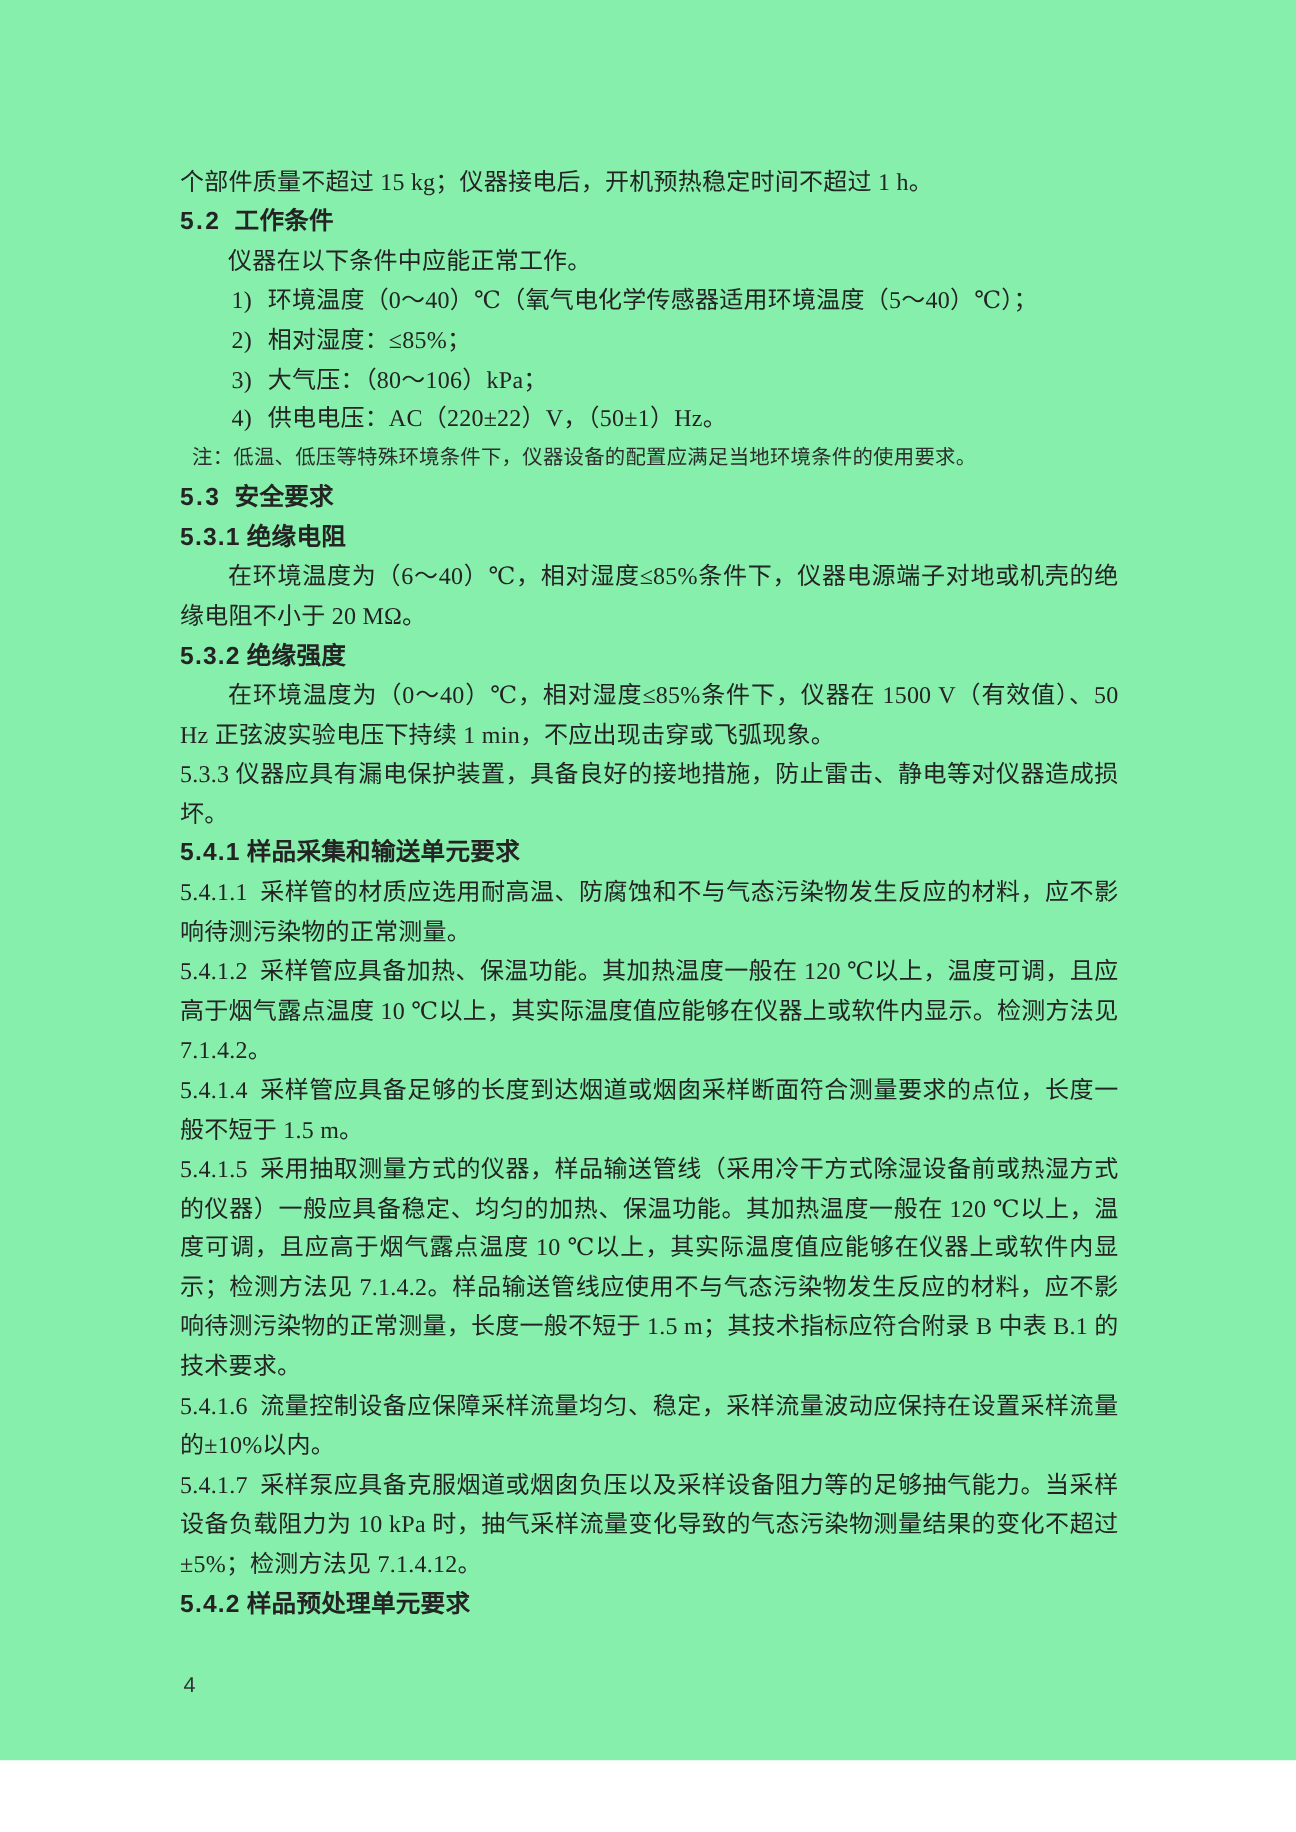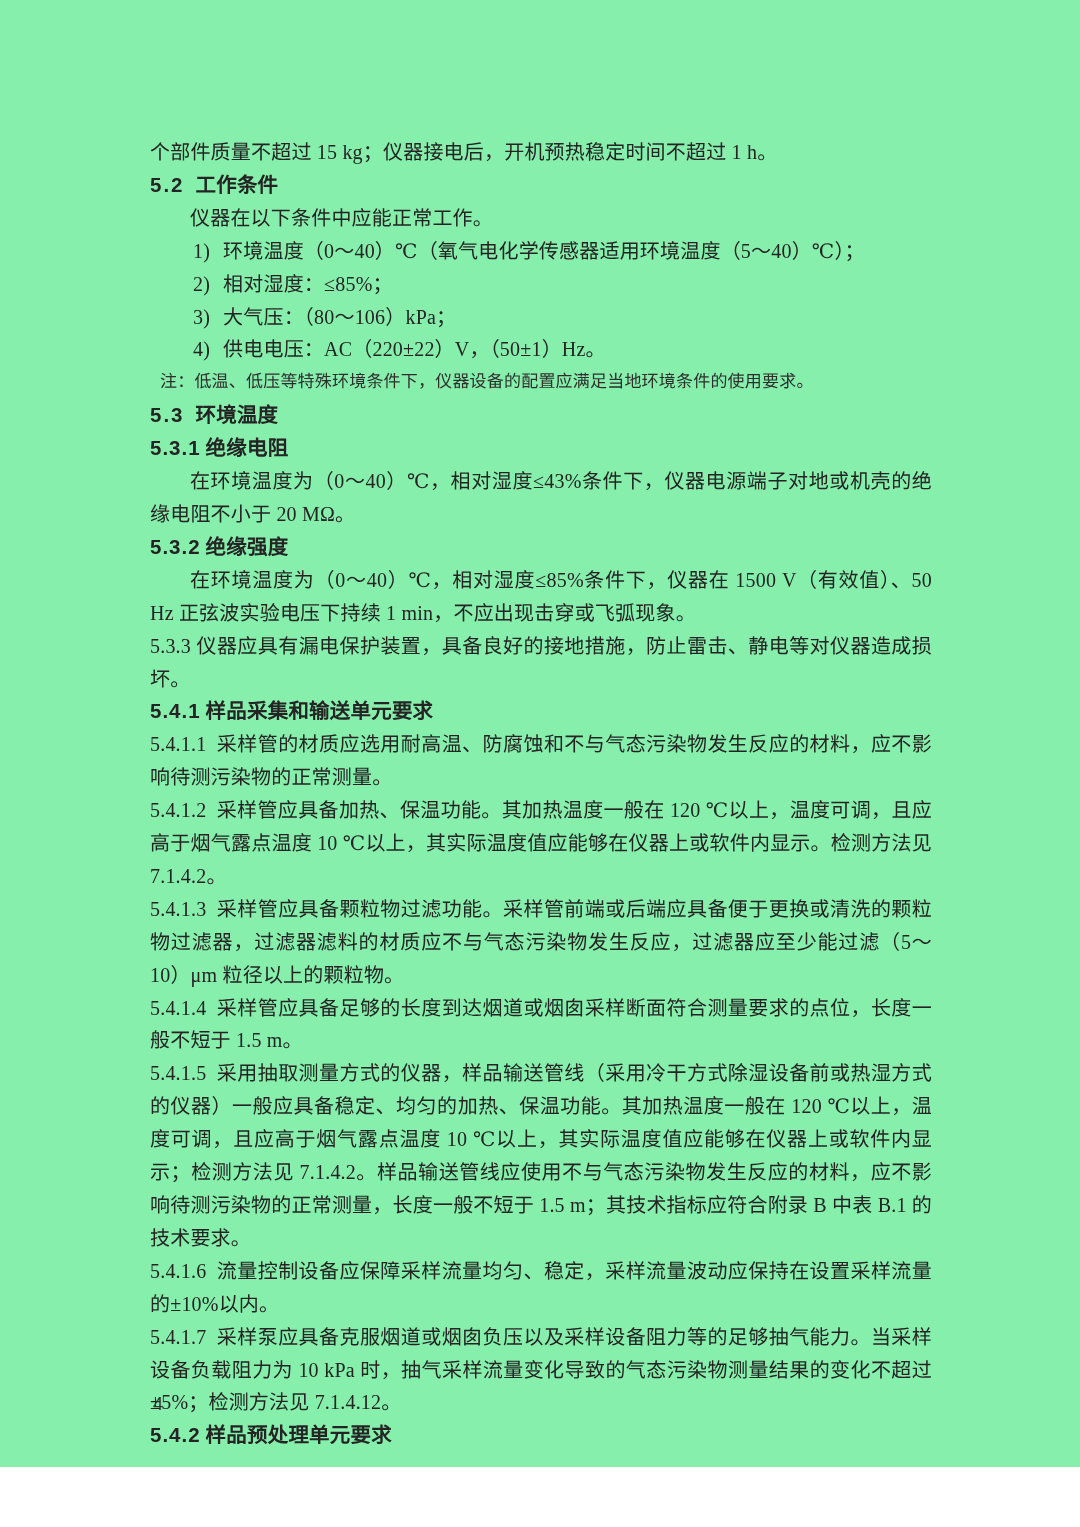--- a/index.html
+++ b/index.html
@@ -74,30 +74,29 @@
 <div class="page">
   <div class="content">
       <p class="b-body">个部件质量不超过 15 kg；仪器接电后，开机预热稳定时间不超过 1 h。</p>
       <p class="b-heading2"><span class="hnum">5.2</span><span>工作条件</span></p>
       <p class="b-body-indent">仪器在以下条件中应能正常工作。</p>
       <p class="b-list"><span class="lnum">1)</span><span>环境温度（0～40）℃（氧气电化学传感器适用环境温度（5～40）℃）；</span></p>
       <p class="b-list"><span class="lnum">2)</span><span>相对湿度：≤85%；</span></p>
       <p class="b-list"><span class="lnum">3)</span><span>大气压：（80～106）kPa；</span></p>
       <p class="b-list"><span class="lnum">4)</span><span>供电电压：AC（220±22）V，（50±1）Hz。</span></p>
       <p class="b-note">注：低温、低压等特殊环境条件下，仪器设备的配置应满足当地环境条件的使用要求。</p>
-      <p class="b-heading2"><span class="hnum">5.3</span><span>环境温度</span></p>
+      <p class="b-heading2"><span class="hnum">5.3</span><span>安全要求</span></p>
       <p class="b-heading3"><span class="hnum">5.3.1</span><span>绝缘电阻</span></p>
-      <p class="b-body-indent">在环境温度为（0～40）℃，相对湿度≤43%条件下，仪器电源端子对地或机壳的绝缘电阻不小于 20 MΩ。</p>
+      <p class="b-body-indent">在环境温度为（6～40）℃，相对湿度≤85%条件下，仪器电源端子对地或机壳的绝缘电阻不小于 20 MΩ。</p>
       <p class="b-heading3"><span class="hnum">5.3.2</span><span>绝缘强度</span></p>
       <p class="b-body-indent">在环境温度为（0～40）℃，相对湿度≤85%条件下，仪器在 1500 V（有效值）、50 Hz 正弦波实验电压下持续 1 min，不应出现击穿或飞弧现象。</p>
       <p class="b-body">5.3.3 仪器应具有漏电保护装置，具备良好的接地措施，防止雷击、静电等对仪器造成损坏。</p>
       <p class="b-heading3"><span class="hnum">5.4.1</span><span>样品采集和输送单元要求</span></p>
       <p class="b-body">5.4.1.1 采样管的材质应选用耐高温、防腐蚀和不与气态污染物发生反应的材料，应不影响待测污染物的正常测量。</p>
       <p class="b-body">5.4.1.2 采样管应具备加热、保温功能。其加热温度一般在 120 ℃以上，温度可调，且应高于烟气露点温度 10 ℃以上，其实际温度值应能够在仪器上或软件内显示。检测方法见 7.1.4.2。</p>
-      <p class="b-body">5.4.1.3 采样管应具备颗粒物过滤功能。采样管前端或后端应具备便于更换或清洗的颗粒物过滤器，过滤器滤料的材质应不与气态污染物发生反应，过滤器应至少能过滤（5～10）μm 粒径以上的颗粒物。</p>
       <p class="b-body">5.4.1.4 采样管应具备足够的长度到达烟道或烟囱采样断面符合测量要求的点位，长度一般不短于 1.5 m。</p>
       <p class="b-body">5.4.1.5 采用抽取测量方式的仪器，样品输送管线（采用冷干方式除湿设备前或热湿方式的仪器）一般应具备稳定、均匀的加热、保温功能。其加热温度一般在 120 ℃以上，温度可调，且应高于烟气露点温度 10 ℃以上，其实际温度值应能够在仪器上或软件内显示；检测方法见 7.1.4.2。样品输送管线应使用不与气态污染物发生反应的材料，应不影响待测污染物的正常测量，长度一般不短于 1.5 m；其技术指标应符合附录 B 中表 B.1 的技术要求。</p>
       <p class="b-body">5.4.1.6 流量控制设备应保障采样流量均匀、稳定，采样流量波动应保持在设置采样流量的±10%以内。</p>
       <p class="b-body">5.4.1.7 采样泵应具备克服烟道或烟囱负压以及采样设备阻力等的足够抽气能力。当采样设备负载阻力为 10 kPa 时，抽气采样流量变化导致的气态污染物测量结果的变化不超过±5%；检测方法见 7.1.4.12。</p>
       <p class="b-heading3"><span class="hnum">5.4.2</span><span>样品预处理单元要求</span></p>
     </div>
   <div class="page-number">4</div>
 </div>
 
 </body></html>

